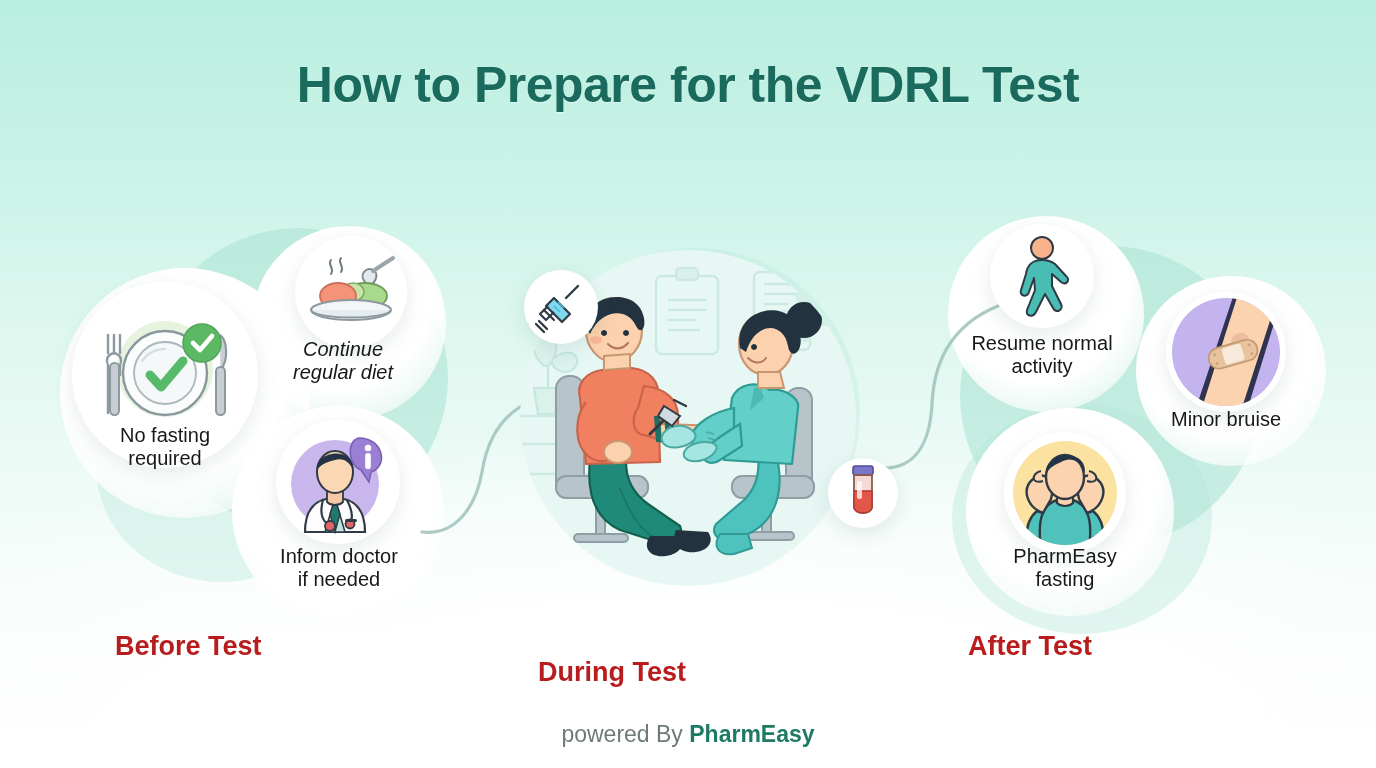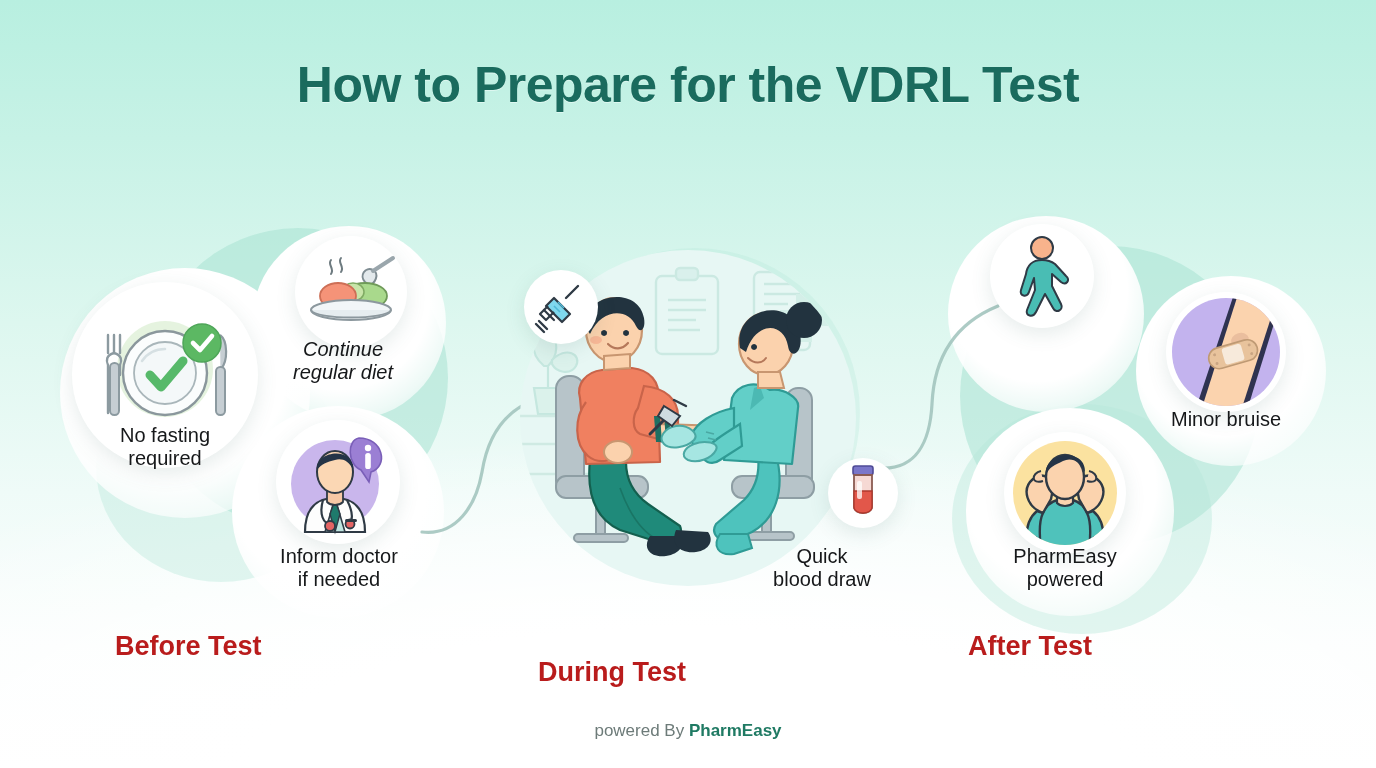--- a/index.html
+++ b/index.html
@@ -24,21 +24,21 @@
     position:absolute; left:0; right:0; top:56px; text-align:center;
     font-size:50px; font-weight:bold; letter-spacing:-.5px;
     color:#1a6b5e; text-shadow:0 1px 0 rgba(255,255,255,.45);
   }
 
   .sec-label {
     position:absolute; text-align:left; font-size:27px; font-weight:bold; color:#b91c1c;
     width:300px; top:631px;
   }
 
-  .footer { position:absolute; left:0; right:0; top:721px; text-align:center; font-size:17px; color:#6d7b79; }
+  .footer { position:absolute; left:0; right:0; top:721px; text-align:center; font-size:23px; color:#6d7b79; }
   .footer b { color:#1f7a63; font-weight:bold; }
 
   .caption { position:absolute; text-align:center; font-size:20px; line-height:1.16; color:#16181a; }
 
   .bubble { position:absolute; border-radius:50%; background:#ffffff;
             box-shadow:0 6px 20px rgba(60,110,100,.13); display:flex; align-items:center; justify-content:center; }
   .bubble.plain { background:#ffffff; }
 
   svg { display:block; overflow:visible; }
 
@@ -279,32 +279,32 @@
 
   <div class="bubble plain" style="left:828px; top:458px; width:70px; height:70px;">
     <svg width="42" height="56" viewBox="0 0 42 56">
       <rect x="11" y="1" width="20" height="9" rx="2.4" fill="#7a76c9" stroke="#4f4b96" stroke-width="1.6"></rect>
       <path d="M12 10 L30 10 L30 42 C 30 50, 12 50, 12 42 Z" fill="#f6d9d4" stroke="#8a5b52" stroke-width="1.8"></path>
       <path d="M12 26 L30 26 L30 42 C 30 50, 12 50, 12 42 Z" fill="#e2574a" stroke="#b0392e" stroke-width="1.4"></path>
       <rect x="15" y="16" width="5" height="18" rx="2" fill="#ffffff" opacity=".75"></rect>
     </svg>
   </div>
 
-  <div class="caption" style="left:740px; top:545px; width:164px;">
-    <div>Quick</div>
-    <div>blood draw</div>
-  </div>
 
   <div class="sec-label" style="left:538px;margin-top:26px;">During Test</div>
 
   <div class="bubble" style="left:990px; top:224px; width:104px; height:104px;">
     <svg width="66" height="80" viewBox="0 0 66 80">
       <circle cx="33" cy="12" r="11" fill="#f8b38c" stroke="#2f3a45" stroke-width="2"></circle>
       <path d="M33 24 C 23 24, 18 30, 17 38 L12 54 C 10 60, 18 62, 20 56 L25 42 L26 54 L18 74 C 16 80, 24 82, 27 76 L36 58 L44 72 C 47 78, 55 74, 52 68 L43 50 L43 38 L52 46 C 57 50, 62 44, 57 40 L46 28 C 42 25, 38 24, 33 24 Z" fill="#49bdb4" stroke="#2f3a45" stroke-width="2" stroke-linejoin="round"></path>
     </svg>
+  </div>
+  <div class="caption" style="left:940px; top:332px; width:204px;">
+    <div>Resume normal</div>
+    <div>activity</div>
   </div>
 
   <div class="bubble" style="left:1166px; top:292px; width:120px; height:120px;">
     <svg width="112" height="112" viewBox="0 0 112 112">
       <defs>
           <clipPath id="armClip">
             <circle cx="56" cy="56" r="54"></circle>
           </clipPath>
         </defs>
       <circle cx="56" cy="56" r="54" fill="#c3b3ee"></circle>
@@ -350,21 +350,21 @@
         <path d="M48 54 L48 66 C 52 70, 60 70, 64 66 L64 54 Z" fill="#fbd3ae" stroke="#2f3a45" stroke-width="2.2"></path>
         <ellipse cx="56" cy="40" rx="19" ry="22" fill="#fbd3ae" stroke="#2f3a45" stroke-width="2.4"></ellipse>
         <path d="M37 38 C 34 14, 78 10, 76 36 C 72 24, 62 20, 54 24 C 46 28, 40 30, 37 38 Z" fill="#243447"></path>
         <path d="M34 44 C 22 48, 22 36, 32 34" fill="#fbd3ae" stroke="#2f3a45" stroke-width="2"></path>
         <path d="M78 44 C 90 48, 90 36, 80 34" fill="#fbd3ae" stroke="#2f3a45" stroke-width="2"></path>
       </g>
     </svg>
   </div>
   <div class="caption" style="left:962px; top:545px; width:206px;">
     <div>PharmEasy</div>
-    <div>powered</div>
+    <div>fasting</div>
   </div>
 
   <div class="sec-label" style="left:968px;">After Test</div>
 
   <div class="footer">
     <span>powered By </span><b>PharmEasy</b>
   </div>
 
 </div>
 

